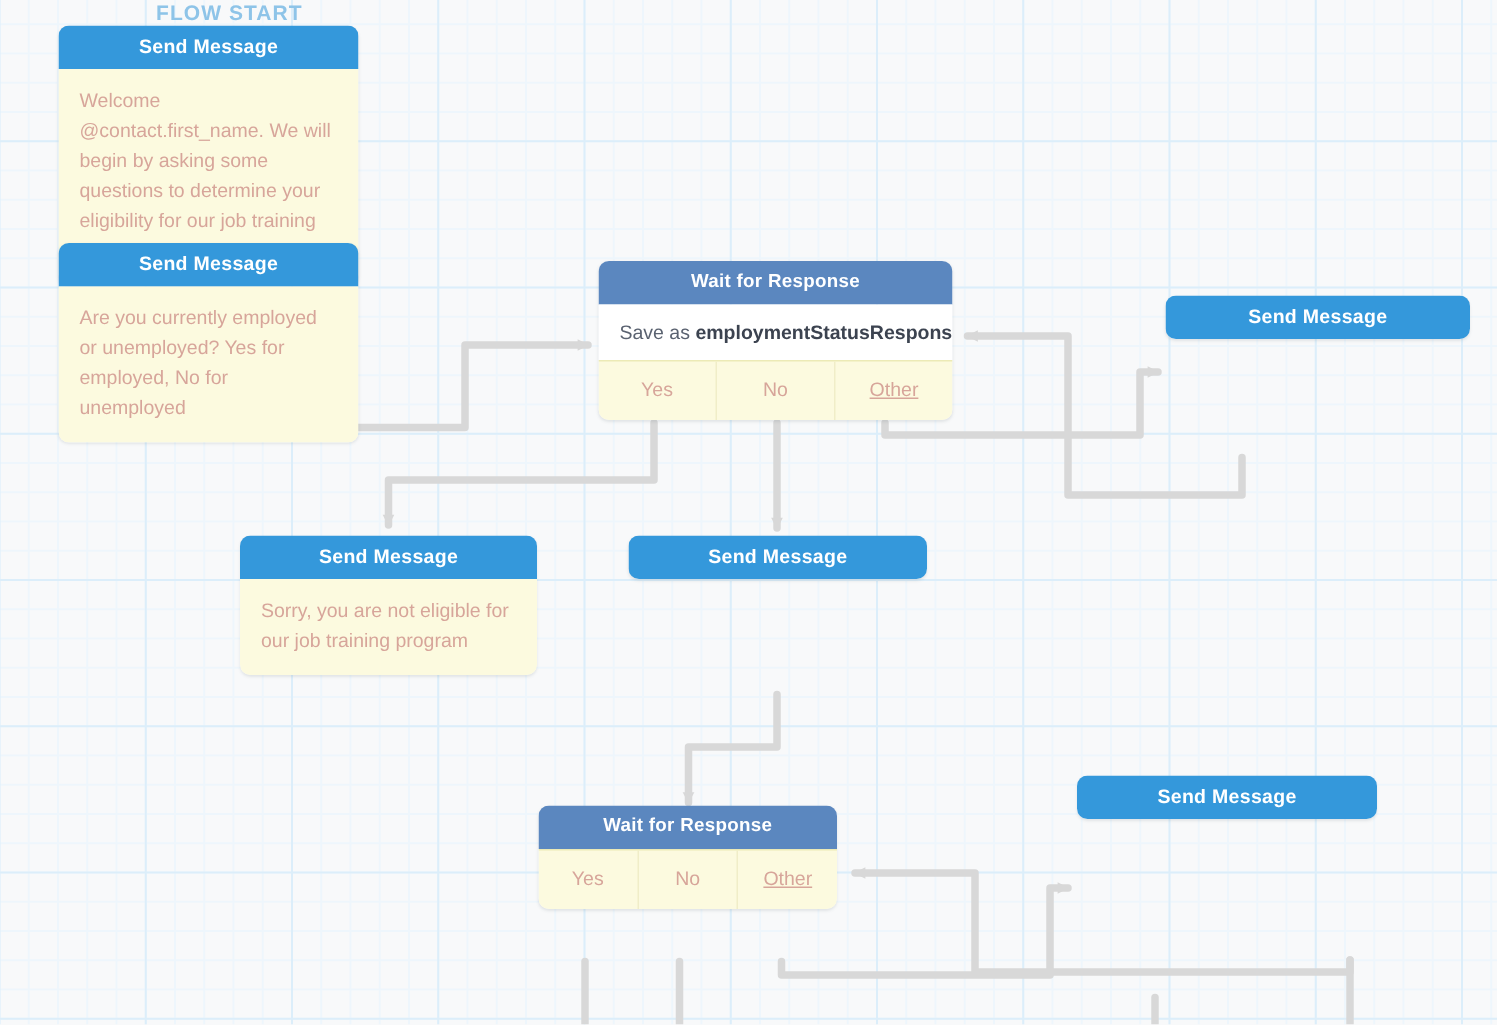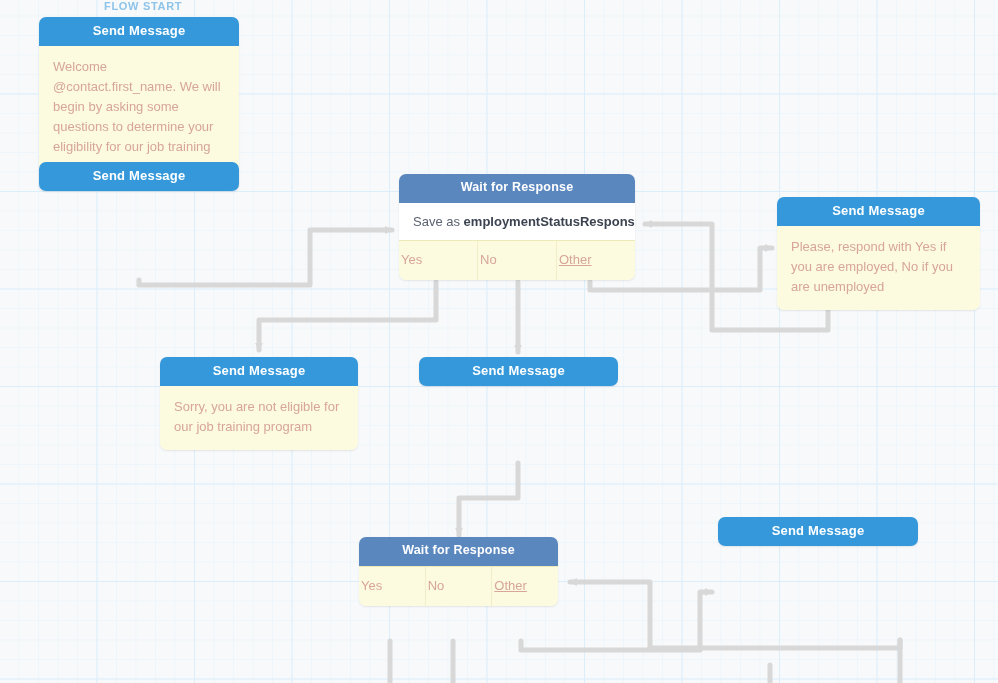--- a/index.html
+++ b/index.html
@@ -75,33 +75,34 @@
     color: #3c4350;
     font-weight: bold;
   }
   .wait .options {
     display: flex;
     background: #fcfadf;
     border-top: 1px solid #eceab6;
   }
   .wait .opt {
     flex: 1;
+    text-align: center;
     font-size: 13px;
     color: #d7a59a;
     padding: 11px 2px 13px 2px;
     border-right: 1px solid #f0edc8;
   }
   .wait .opt:last-child { border-right: none; text-decoration: underline; }
 
   
   #flow-start-label {
     position: absolute;
     left: 104px;
     top: 0px;
-    font-size: 11px;
+    font-size: 14px;
     font-weight: bold;
     letter-spacing: .7px;
     color: #8ec4e8;
   }
 </style>
 </head>
 <body>
 
 <div id="canvas">
 
@@ -139,38 +140,38 @@
 
   <div id="flow-start-label">FLOW START</div>
 
   <div class="node msg" style="left:39px; top:17px; width:200px;">
     <div class="node-header">Send Message</div>
     <div class="node-body">Welcome @contact.first_name. We will begin by asking some questions to determine your eligibility for our job training program.</div>
   </div>
 
   <div class="node msg" style="left:39px; top:162px; width:200px;">
     <div class="node-header">Send Message</div>
+    <div class="node-body">Are you currently employed or unemployed? Yes for employed, No for unemployed</div>
   </div>
 
   <div class="node wait" style="left:399px; top:174px; width:236px;">
     <div class="node-header">Wait for Response</div>
     <div class="save-row">
       <span>Save as</span>
       <b>employmentStatusResponse</b>
     </div>
     <div class="options">
       <div class="opt">Yes</div>
       <div class="opt">No</div>
       <div class="opt">Other</div>
     </div>
   </div>
 
   <div class="node msg" style="left:777px; top:197px; width:203px;">
     <div class="node-header">Send Message</div>
-    <div class="node-body">Please, respond with Yes if you are employed, No if you are unemployed</div>
   </div>
 
   <div class="node msg" style="left:160px; top:357px; width:198px;">
     <div class="node-header">Send Message</div>
     <div class="node-body">Sorry, you are not eligible for our job training program</div>
   </div>
 
   <div class="node msg" style="left:419px; top:357px; width:199px;">
     <div class="node-header">Send Message</div>
   </div>

